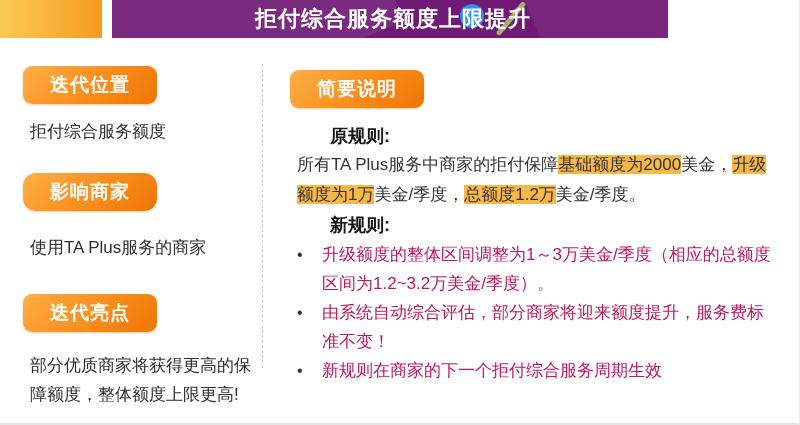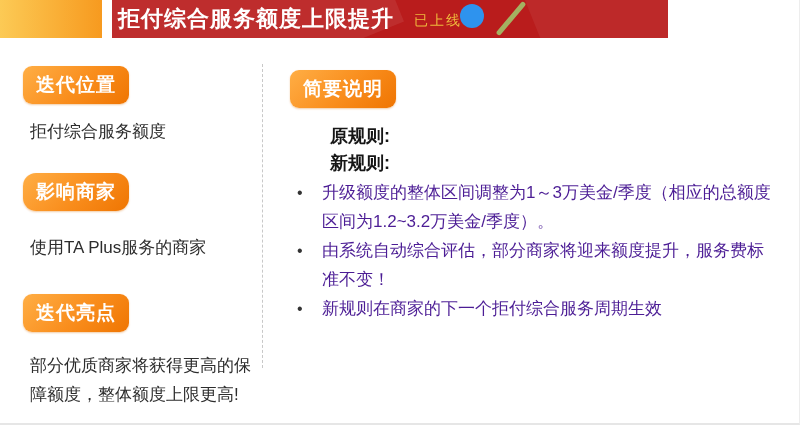--- a/index.html
+++ b/index.html
@@ -10,21 +10,21 @@
     overflow:hidden; border-right:1px solid #ededed; border-bottom:2px solid #e6e6e6;
   }
 
   
   .header-accent {
     position:absolute; left:0; top:0; width:102px; height:38px;
     background:linear-gradient(90deg,#fcca55 0%,#f79a1f 100%);
   }
   .header-bar {
     position:absolute; left:112px; top:0; width:556px; height:38px;
-    background:#b91c1c; overflow:hidden; display:flex; align-items:center;
+    background:#701a75; overflow:hidden; display:flex; align-items:center;flex-direction:column;
   }
   .band { position:absolute; background:rgba(255,255,255,0.08); }
   .band.b1 { left:-60px; top:-40px; width:340px; height:130px; transform:rotate(-22deg); }
   .band.b2 { left:430px; top:-50px; width:230px; height:140px; transform:rotate(-22deg); background:rgba(255,255,255,0.06); }
   .decor-circle {
     position:absolute; left:348px; top:4px; width:24px; height:24px;
     border-radius:50%; background:#2e93ee;
   }
   .decor-slash {
     position:absolute; width:42px; height:5px; border-radius:3px;
@@ -46,21 +46,21 @@
   }
 
   
   .v-divider {
     position:absolute; left:262px; top:64px; height:304px; width:0;
     border-left:1px dashed #c8c8c8;
   }
 
   
   .pill {
-    display:inline-block; margin-left:-7px; padding:6px 13px;
+    display:inline-block; margin-left:-7px; padding:6px 27px;
     border-radius:9px; color:#ffffff; font-size:19px; font-weight:bold;
     letter-spacing:1px; white-space:nowrap;
     background:linear-gradient(135deg,#ffae45 0%,#f98d1c 55%,#ef7502 100%);
     box-shadow:0 1px 2px rgba(214,110,0,0.35);
   }
 
   
   .left-col { position:absolute; left:30px; top:66px; width:232px; }
   .left-col .sec-label {
     font-size:17px; color:#2d2d2d; line-height:29px; margin-top:13px;
@@ -77,21 +77,21 @@
   }
   .rule-label.orig { margin-top:16px; }
   .rule-label.new  { margin-top:3px; }
   .rule-para { font-size:17px; color:#333333; line-height:30px; margin-top:2px; }
   .hl { background:#f7b845; }
   .bullet-list { margin-top:3px; }
   .bullet-item { display:flex; }
   .bullet-dot {
     width:10px; margin-right:15px; font-size:16px; color:#333333; line-height:29px;
   }
-  .bullet-text { font-size:17px; color:#4c1d95; line-height:29px; }
+  .bullet-text { font-size:17px; color:#be185d; line-height:29px; }
 </style>
 </head>
 <body>
 
 <div class="slide">
 
   <div class="header-accent"></div>
   <div class="header-bar">
     <div class="band b1"></div>
     <div class="band b2"></div>
@@ -116,20 +116,24 @@
     <div class="sec-label l3">
       <div>部分优质商家将获得更高的保</div>
       <div>障额度，整体额度上限更高!</div>
     </div>
   </div>
 
   <div class="right-col">
     <div class="pill">简要说明</div>
 
     <div class="rule-label orig">原规则:</div>
+    <div class="rule-para">
+      <div><span>所有TA Plus服务中商家的拒付保障</span><span class="hl">基础额度为2000</span><span>美金，</span><span class="hl">升级</span></div>
+      <div><span class="hl">额度为1万</span><span>美金/季度，</span><span class="hl">总额度1.2万</span><span>美金/季度。</span></div>
+    </div>
 
     <div class="rule-label new">新规则:</div>
     <div class="bullet-list">
       <div class="bullet-item">
         <span class="bullet-dot">•</span>
         <div class="bullet-text">
           <div>升级额度的整体区间调整为1～3万美金/季度（相应的总额度</div>
           <div>区间为1.2~3.2万美金/季度）。</div>
         </div>
       </div>

